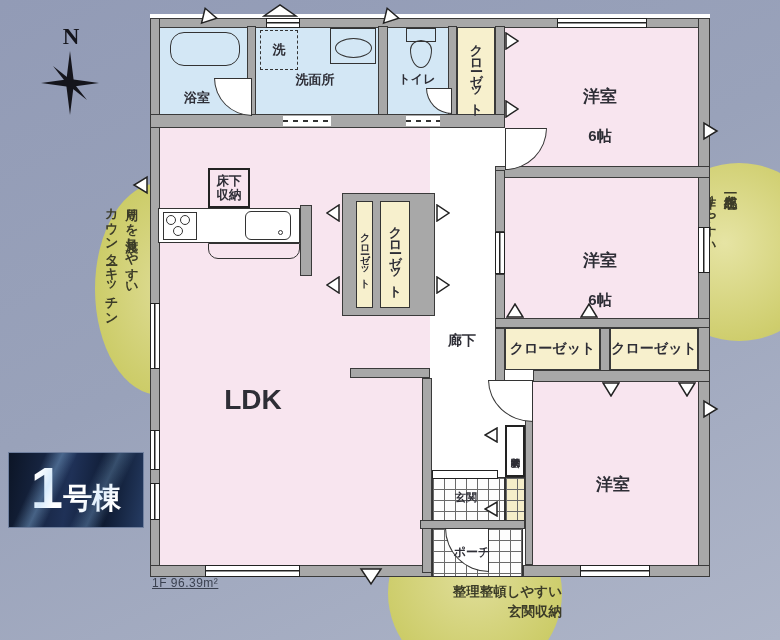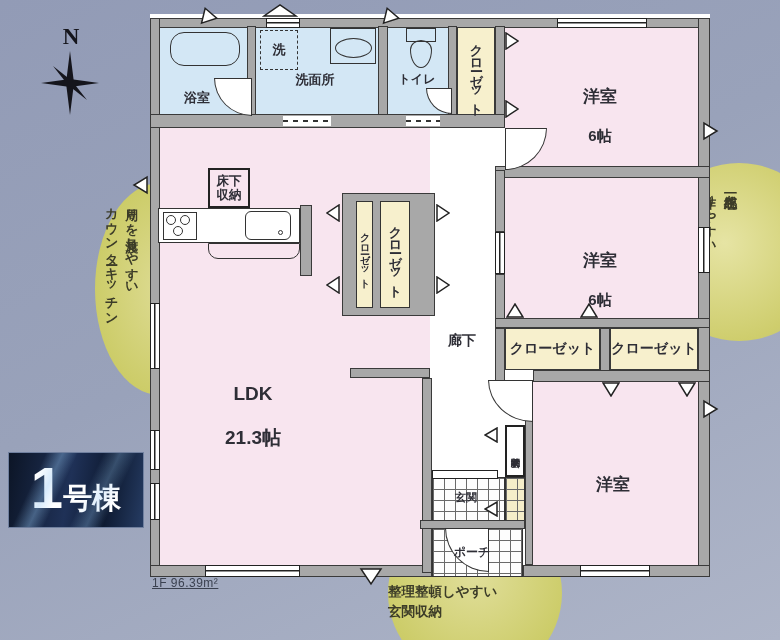--- a/index.html
+++ b/index.html
@@ -56,21 +56,21 @@
 カウンターキッチン</div>
   </div>
   <div class="callout" style="left:650px;top:163px;width:178px;height:178px;border-radius:50%;
               background:radial-gradient(circle at 42% 45%,#e6e4a4 0%,#cecd6c 70%,rgba(206,205,108,.3) 96%,rgba(206,205,108,0) 100%);">
     <div class="callout-text vtext" style="right:88px;top:22px;height:142px;font-size:13.5px;">統一感を
 作りやすい
 洋室のみの間取</div>
   </div>
   <div class="callout" style="left:388px;top:506px;width:174px;height:174px;border-radius:50%;
               background:radial-gradient(circle at 50% 40%,#e0de9a 0%,#cccc68 70%,rgba(204,204,104,.3) 96%,rgba(204,204,104,0) 100%);">
-    <div class="callout-text" style="left:0;right:0;top:76px;text-align:left;font-size:13.5px;line-height:1.45;">整理整頓しやすい
+    <div class="callout-text" style="left:0;right:0;top:76px;text-align:right;font-size:13.5px;line-height:1.45;">整理整頓しやすい
 玄関収納</div>
   </div>
 
   <div class="north-n">N</div>
   <svg class="compass" width="64" height="66" viewBox="0 0 64 66">
     <path d="M32 1 L36 33 L32 65 L28 33 Z" fill="#15151c"></path>
     <path d="M3 33 L32 29 L61 33 L32 37 Z" fill="#15151c"></path>
     <path d="M15 16 L34 31 L49 50 L30 35 Z" fill="#15151c"></path>
     <path d="M49 16 L34 31 L15 50 L30 35 Z" fill="#15151c"></path>
   </svg>
@@ -240,22 +240,21 @@
       <div style="font-size:15px;">6帖</div>
     </div>
     <div class="room-label" style="left:390px;top:216px;width:120px;">
       <div style="font-size:17px;">洋室</div>
       <div style="font-size:15px;">6帖</div>
     </div>
     <div class="room-label" style="left:403px;top:440px;width:120px;">
       <div style="font-size:17px;">洋室</div>
     </div>
     <div class="room-label" style="left:43px;top:348px;width:120px;">
-      <div style="font-size:19px;">LDK</div>
-      <div style="font-size:19px;">21.3帖</div>
+      <div style="font-size:28px;">LDK</div>
     </div>
     <div class="room-label" style="left:282px;top:318px;width:60px;font-size:14px;font-family:Liberation Serif, serif;">廊下</div>
     <div class="cell" style="left:355px;top:314px;width:95px;height:42px;font-weight:bold;font-size:14px;color:#2e2e36;">クローゼット</div>
     <div class="cell" style="left:460px;top:314px;width:88px;height:42px;font-weight:bold;font-size:14px;color:#2e2e36;">クローゼット</div>
     <div class="room-label" style="left:286px;top:477px;width:60px;font-size:11px;">玄関</div>
     <div class="room-label" style="left:282px;top:531px;width:80px;font-size:12px;">ポーチ</div>
   </div>
 
 </div>
 

